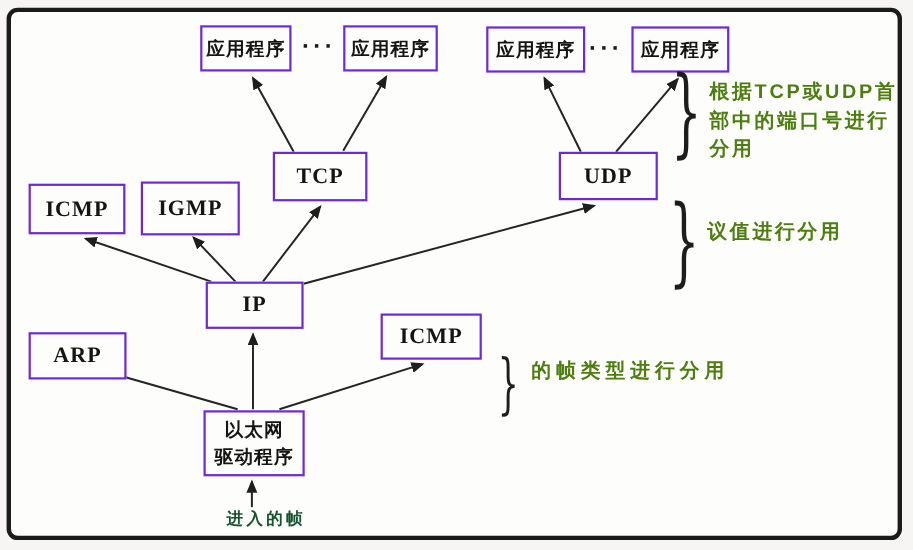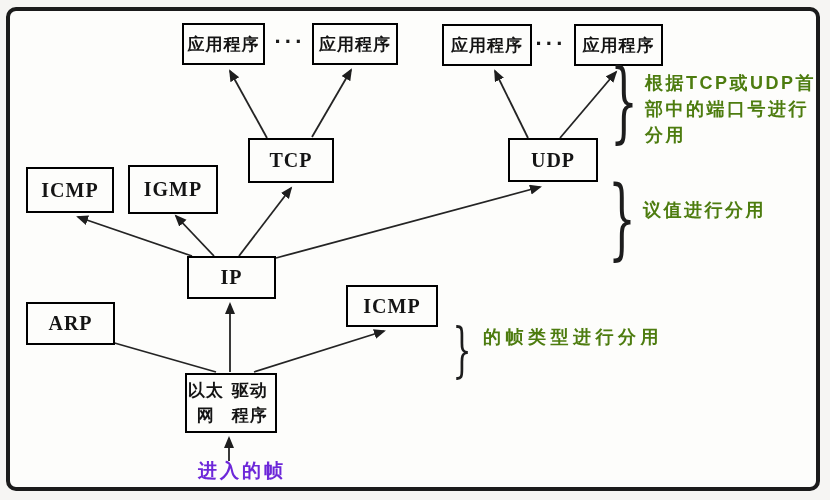--- a/index.html
+++ b/index.html
@@ -10,47 +10,47 @@
     color:#1a1a1a;
   }
   .frame{
     position:absolute;left:6px;top:7px;width:814px;height:484px;
     box-sizing:border-box;border:4px solid #1b1b1b;border-radius:10px;
     background:#fdfdfb;
   }
   .arrows{position:absolute;left:0;top:0;width:830px;height:500px;}
   .node{
     position:absolute;box-sizing:border-box;
-    border:2px solid #000000;background:#fdfdfb;
+    border:2px solid #6d28d9;background:#fdfdfb;
     display:flex;align-items:center;justify-content:center;
-    text-align:center;color:#141414;
+    text-align:right;color:#141414;
   }
   .cjk{font-weight:700;font-size:17px;letter-spacing:1px;}
   .proto{font-family:"Liberation Serif","DejaVu Serif",serif;font-weight:700;font-size:20px;letter-spacing:1px;}
-  .eth{flex-direction:row;line-height:25px;font-weight:700;font-size:17px;letter-spacing:1px;}
+  .eth{flex-direction:column;line-height:25px;font-weight:700;font-size:17px;letter-spacing:1px;}
   .dots{
     position:absolute;display:flex;align-items:center;justify-content:center;
     font-weight:700;font-size:22px;letter-spacing:3px;color:#1a1a1a;
   }
   .ann{position:absolute;font-weight:700;font-size:18px;color:#4d7c0f;}
   .a1{left:645px;top:70px;line-height:26px;letter-spacing:2.5px;}
   .a2{left:643px;top:196px;line-height:29px;letter-spacing:2.5px;}
   .a3{left:483px;top:325px;line-height:24px;letter-spacing:4.5px;}
   .brace{
     position:absolute;display:flex;align-items:center;justify-content:center;
     font-family:"DejaVu Serif","Liberation Serif",serif;font-weight:400;color:#1d1d1d;
   }
   .brace span{display:block;transform:scaleX(0.5);line-height:1;}
   .b1{left:610px;top:62px;width:28px;height:80px;font-size:88px;}
   .b2{left:608px;top:179px;width:28px;height:80px;font-size:88px;}
   .b3{left:450px;top:322px;width:24px;height:54px;font-size:60px;}
   .incoming{
     position:absolute;left:190px;top:459px;width:104px;height:24px;
     display:flex;align-items:center;justify-content:center;
-    font-weight:700;font-size:19px;letter-spacing:3px;color:#6d28d9;
+    font-weight:700;font-size:15px;letter-spacing:3px;color:#14532d;
   }
 </style>
 </head>
 <body>
 
 <div class="stage">
   <div class="frame"></div>
 
   <svg class="arrows" viewBox="0 0 830 500">
     <defs>

